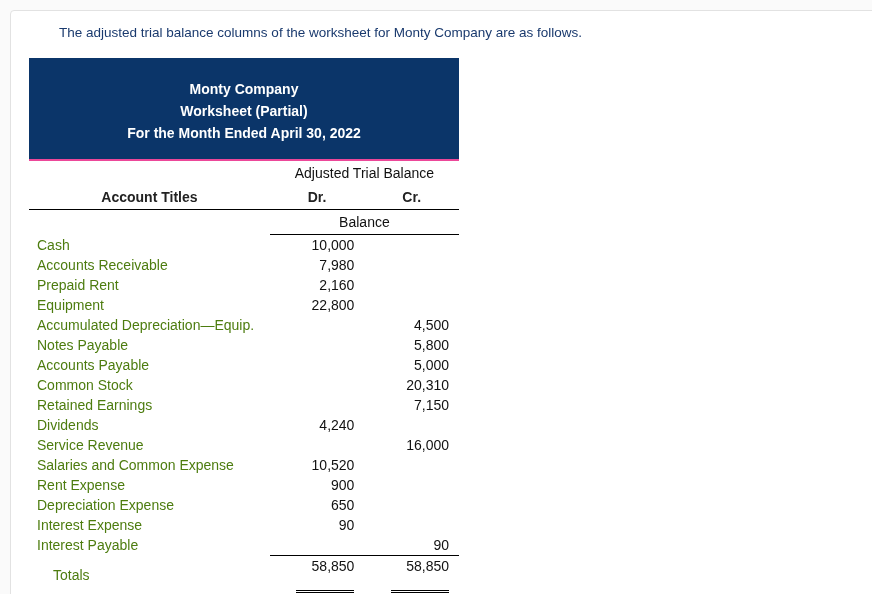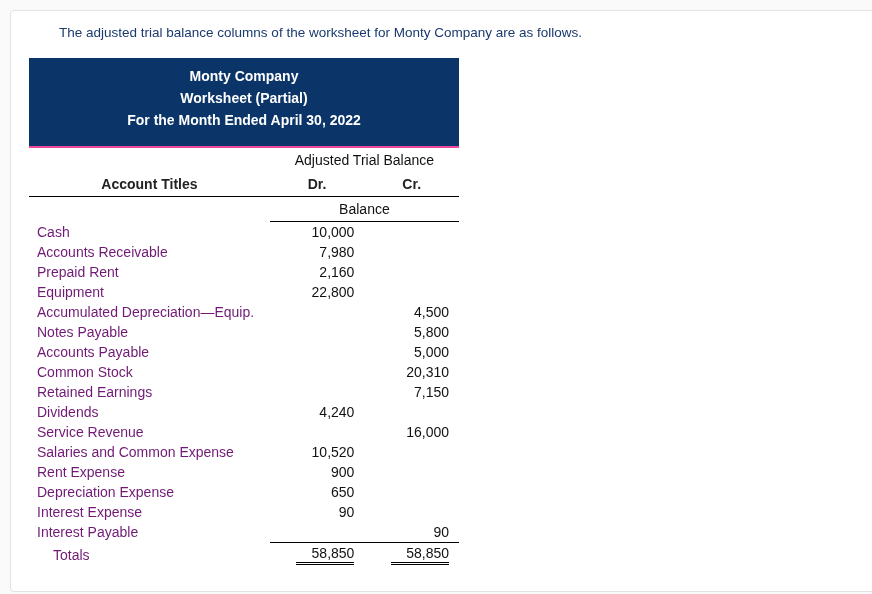--- a/index.html
+++ b/index.html
@@ -29,54 +29,54 @@
     width: 430px;
   }
   .header-band td {
     background: #0b3569;
     color: #fff;
     text-align: center;
     font-weight: bold;
     font-size: 14px;
     padding: 3px 6px;
   }
-  .header-band td.top { padding-top: 10px; }
+  .header-band td.top { padding-top: 23px; }
   .header-band td.bot { padding-bottom: 18px; border-bottom: 2px solid #ec4899; }
   .sect-head {
     font-weight: normal;
     text-align: center;
     color: #111;
     padding: 4px 0;
   }
   .sect-head.bb { border-bottom: 1px solid #000; }
   .acct-head {
     font-weight: bold;
     text-align: center;
     padding: 4px 0;
     border-bottom: 1px solid #000;
   }
   td.label {
     padding: 2px 4px 2px 8px;
-    color: #701a75;
+    color: #4d7c0f;
     white-space: nowrap;
   }
   td.indent { padding-left: 24px; }
   td.num {
     text-align: right;
     padding: 2px 10px;
     min-width: 70px;
     color: #111;
   }
   tr.totals td.num {
     border-top: 1px solid #000;
   }
   tr.totals td.num .dbl {
     display: inline-block;
     border-bottom: 3px double #000;
-    padding-bottom: 1px;
+    padding-bottom: 16px;
     min-width: 58px;
     text-align: right;
   }
 </style>
 </head>
 <body>
 
 <div class="card">
   <div class="intro">The adjusted trial balance columns of the worksheet for Monty Company are as follows.</div>
 

